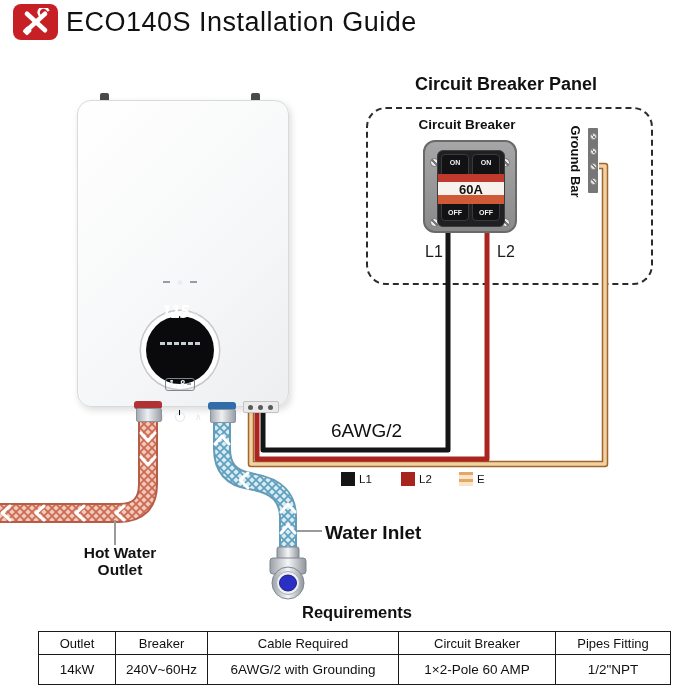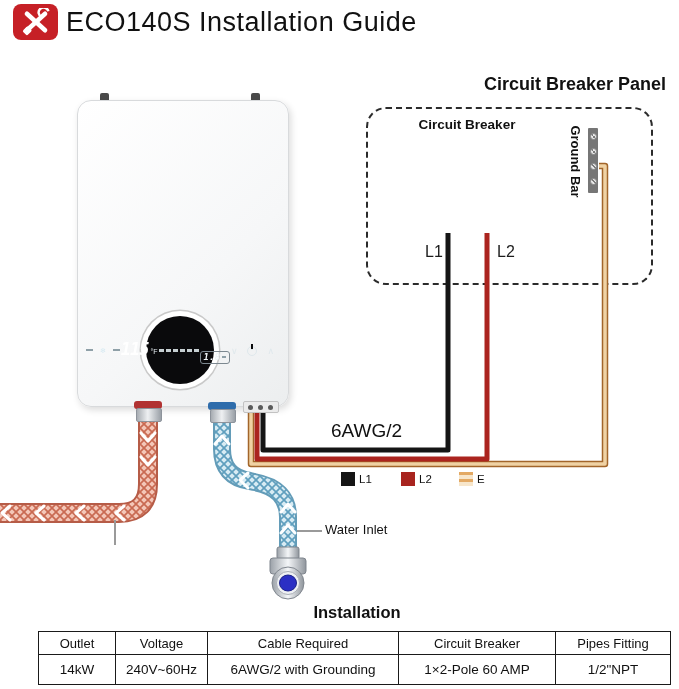--- a/index.html
+++ b/index.html
@@ -18,22 +18,22 @@
           background:linear-gradient(135deg,#ffffff 0%,#f6f7f8 60%,#eceeef 100%);
           border:1px solid #d8dadc;box-shadow:2px 3px 7px rgba(0,0,0,.14);}
   .tab{background:#4a4a4a;width:9px;height:9px;border-radius:2px;}
   .brand{position:absolute;left:0;right:0;top:31px;display:flex;justify-content:center;
          align-items:center;gap:3px;}
   .brand .leaf{width:7px;height:7px;border-radius:50%;background:#3a3a3a;
                box-shadow:inset -2px 1px 0 #fff;}
   .brand .txt{font-size:9.5px;font-weight:bold;letter-spacing:1.6px;color:#3c3c3c;}
   .disp-ring{position:absolute;left:63px;top:210px;width:78px;height:78px;border-radius:50%;
              background:#fff;box-shadow:0 0 0 1.5px #c9c9c9;display:flex;align-items:center;justify-content:center;}
-  .disp{width:68px;height:68px;border-radius:50%;background:#0a0a0c;display:flex;flex-direction:row;
-        align-items:center;justify-content:center;gap:1px;}
+  .disp{width:68px;height:68px;border-radius:50%;background:#0a0a0c;display:flex;flex-direction:column;
+        align-items:center;justify-content:center;gap:19px;}
   .ind-row{display:flex;align-items:center;gap:7px;height:7px;}
   .ind-dash{width:7px;height:2px;background:#8fa0a8;}
   .ind-ice{font-size:7px;color:#d5e9f2;line-height:7px;}
   .temp-row{display:flex;align-items:flex-start;line-height:15px;}
   .temp{font-family:"DejaVu Sans Mono",monospace;font-style:italic;font-weight:bold;
         font-size:17px;color:#fff;letter-spacing:-1px;}
   .unit{font-size:7px;color:#e6eef2;margin-left:2px;margin-top:2px;}
   .segbar{display:flex;gap:2px;margin-top:1px;}
   .segbar i{display:block;width:5px;height:3px;background:#e8f2f6;opacity:.85;}
   .flowbox{margin-top:14px;border:1px solid #7c8890;border-radius:3px;padding:0 3px;display:flex;
@@ -48,21 +48,21 @@
              box-shadow:0 0 0 0;}
   .pwr:before{content:"";position:absolute;left:2.8px;top:-2px;width:1.6px;height:5px;background:#dfe8ec;}
   
   .cap{height:8px;width:28px;border-radius:3px;}
   .nut{height:12px;width:24px;border-radius:2px;border:1px solid #8d939b;
        background:linear-gradient(90deg,#a7acb2 0%,#eef0f2 45%,#9aa0a7 100%);}
   .term{width:36px;height:12px;background:#ebebeb;border:1px solid #c2c2c2;border-radius:2px;
         display:flex;align-items:center;gap:5px;padding-left:4px;box-sizing:border-box;}
   .term i{display:block;width:5px;height:5px;border-radius:50%;background:#5a5a5a;}
   
-  .panel-title{left:346px;top:74px;width:320px;text-align:right;font-size:18px;font-weight:bold;}
+  .panel-title{left:346px;top:74px;width:320px;text-align:center;font-size:18px;font-weight:bold;}
   .panel-box{left:366px;top:107px;width:283px;height:174px;border:2px dashed #2b2b2b;border-radius:20px;}
   .cb-label{left:367px;top:117px;width:200px;text-align:center;font-size:13.5px;font-weight:bold;}
   .cb-frame{left:423px;top:140px;width:94px;height:93px;border-radius:12px;border:2px solid #6a6a6a;
             background:linear-gradient(180deg,#a6a6a6,#8a8a8a);box-sizing:border-box;}
   .screw{position:absolute;width:9px;height:9px;border-radius:50%;background:
          linear-gradient(45deg,transparent 42%,#777 42%,#777 58%,transparent 58%),#ebebeb;
          border:1px solid #6e6e6e;box-sizing:border-box;}
   .cb-inner{position:absolute;left:12px;top:8px;width:66px;height:75px;background:#202023;
             border:1px solid #3c3c40;border-radius:6px;}
   .sw{position:absolute;top:3px;width:28px;height:67px;background:#121214;border:1px solid #3a3a3e;
@@ -84,21 +84,21 @@
   .cable-lbl{left:331px;top:420px;font-size:19px;font-weight:normal;}
   .leg-sq{width:14px;height:14px;}
   .leg-txt{font-size:11.5px;}
   .sq-l1{left:341px;top:472px;background:#151515;}
   .sq-l2{left:401px;top:472px;background:#a8241f;}
   .sq-e{left:459px;top:472px;background:repeating-linear-gradient(180deg,#e3a964 0 3px,#f7e6cb 3px 7px);}
   
   .pointer-v{left:114px;top:520px;width:2px;height:25px;background:#9a9a9a;}
   .pointer-h{left:297px;top:530px;width:25px;height:2px;background:#9a9a9a;}
   .hot-lbl{left:66px;top:544px;width:108px;text-align:center;font-size:15.5px;font-weight:bold;line-height:17px;}
-  .inlet-lbl{left:325px;top:522px;font-size:13px;font-weight:normal;}
+  .inlet-lbl{left:325px;top:522px;font-size:19px;font-weight:bold;}
   
   .req-title{left:257px;top:603px;width:200px;text-align:center;font-size:16.5px;font-weight:bold;}
   table.req{position:absolute;left:38px;top:631px;z-index:3;border-collapse:collapse;table-layout:fixed;}
   table.req td{border:1.6px solid #1a1a1a;text-align:center;padding:0;}
   tr.hrow td{height:22px;font-size:13px;}
   tr.vrow td{height:29px;font-size:13.5px;}
 </style>
 </head>
 <body>
 
@@ -216,56 +216,79 @@
   <div class="toplayer cap" style="left:208px;top:402px;background:#2e6cab;"></div>
   <div class="toplayer nut" style="left:210px;top:409px;"></div>
   <div class="toplayer term" style="left:243px;top:401px;">
     <i></i>
       <i></i>
       <i></i>
   </div>
 
   <div class="toplayer panel-title">Circuit Breaker Panel</div>
   <div class="toplayer cb-label">Circuit Breaker</div>
+  <div class="toplayer cb-frame">
+    <span class="screw" style="left:5px;top:16px;"></span>
+    <span class="screw" style="left:76px;top:16px;"></span>
+    <span class="screw" style="left:5px;top:76px;"></span>
+    <span class="screw" style="left:76px;top:76px;"></span>
+    <div class="cb-inner">
+      <div class="sw" style="left:3px;">
+        <span>ON</span>
+        <span>OFF</span>
+      </div>
+      <div class="sw" style="left:34px;">
+        <span>ON</span>
+        <span>OFF</span>
+      </div>
+      <div class="band">
+        <span>60A</span>
+      </div>
+    </div>
+  </div>
   <div class="toplayer pole-lbl" style="left:425px;top:243px;">L1</div>
   <div class="toplayer pole-lbl" style="left:497px;top:243px;">L2</div>
 
   <div class="toplayer gbar">
     <span class="gscrew" style="top:5px;"></span>
     <span class="gscrew" style="top:20px;"></span>
     <span class="gscrew" style="top:35px;"></span>
     <span class="gscrew" style="top:50px;"></span>
   </div>
   <div class="toplayer gbar-lbl">Ground Bar</div>
 
   <div class="toplayer cable-lbl">6AWG/2</div>
   <div class="toplayer leg-sq sq-l1"></div>
   <div class="toplayer leg-txt" style="left:359px;top:473px;">L1</div>
   <div class="toplayer leg-sq sq-l2"></div>
   <div class="toplayer leg-txt" style="left:419px;top:473px;">L2</div>
   <div class="toplayer leg-sq sq-e"></div>
   <div class="toplayer leg-txt" style="left:477px;top:473px;">E</div>
 
   <div class="toplayer pointer-v"></div>
+  <div class="toplayer hot-lbl">
+    <div>Hot Water</div>
+    <div>Outlet</div>
+  </div>
   <div class="toplayer pointer-h"></div>
   <div class="toplayer inlet-lbl">Water Inlet</div>
 
-  <div class="toplayer req-title">Installation</div>
+  <div class="toplayer req-title">Requirements</div>
   <table class="req">
     <colgroup>
       <col style="width:77px">
         <col style="width:92px">
         <col style="width:191px">
       <col style="width:157px">
         <col style="width:115px">
     </colgroup>
     <tbody>
         <tr class="hrow">
       <td>Outlet</td>
-      <td>Voltage</td>
+      <td>Breaker</td>
       <td>Cable Required</td>
       <td>Circuit Breaker</td>
       <td>Pipes Fitting</td>
     </tr>
     <tr class="vrow">
       <td>14kW</td>
       <td>240V~60Hz</td>
       <td>6AWG/2 with Grounding</td>
       <td>1×2-Pole 60 AMP</td>
       <td>1/2"NPT</td>

